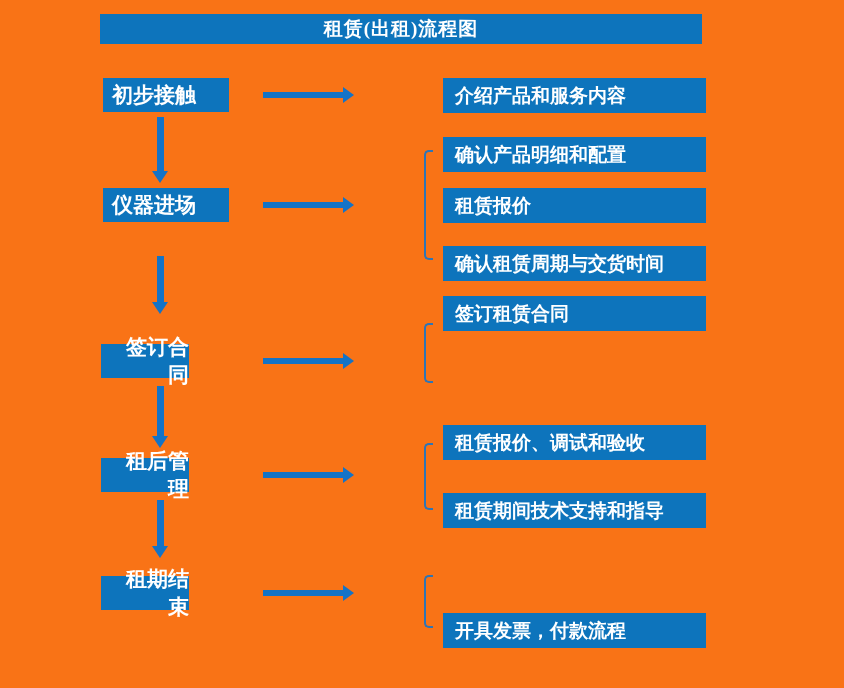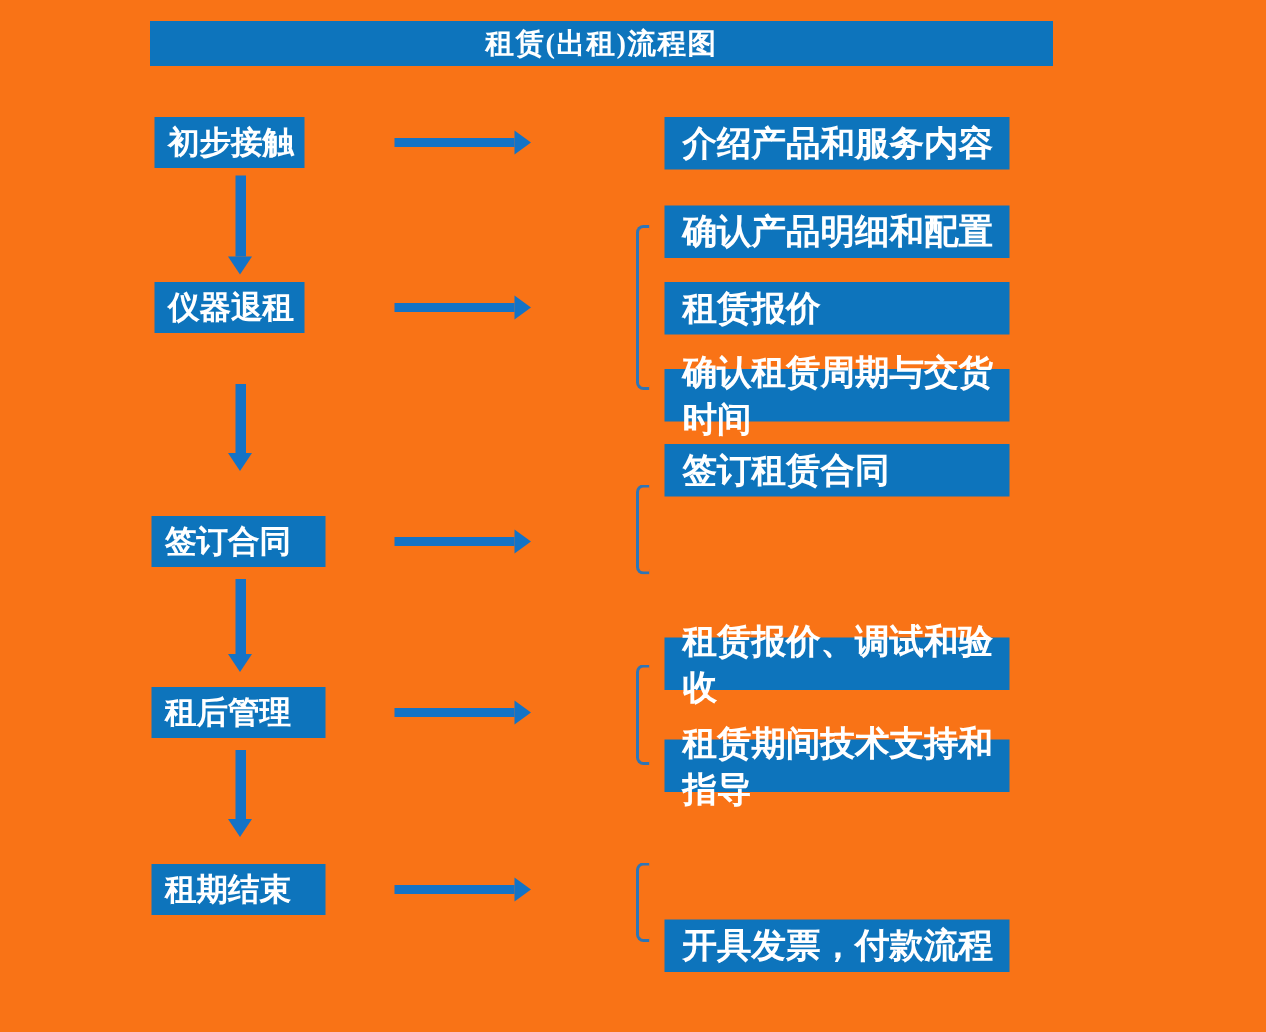--- a/index.html
+++ b/index.html
@@ -8,23 +8,23 @@
     font-family:"Liberation Serif","DejaVu Serif",serif;
   }
   .bluebox{
     position:absolute;background:var(--box,#0d74bc);color:#ffffff;font-weight:bold;
     display:flex;align-items:center;box-sizing:border-box;
   }
   .titlebar{
     left:100px;top:14px;width:602px;height:30px;justify-content:center;
     font-size:19px;letter-spacing:1px;
   }
-  .step{left:103px;width:100px;height:34px;padding-left:9px;font-size:21px;}
-  .step.narrow{left:101px;width:116px;text-align:right;}
-  .detail{left:443px;width:230px;height:35px;padding-left:12px;font-size:23px;}
+  .step{left:103px;width:126px;height:34px;padding-left:9px;font-size:21px;}
+  .step.narrow{left:101px;width:88px;text-align:right;}
+  .detail{left:443px;width:263px;height:35px;padding-left:12px;font-size:19px;}
   
   .h-shaft{position:absolute;left:263px;width:80px;height:6px;background:var(--arrow,#1473c6);}
   .h-head{
     position:absolute;left:343px;width:0;height:0;
     border-top:8px solid transparent;border-bottom:8px solid transparent;
     border-left:11px solid var(--arrow,#1473c6);
   }
   
   .v-shaft{position:absolute;left:157px;width:7px;background:var(--arrow,#1473c6);}
   .v-head{
@@ -40,21 +40,21 @@
   }
 </style>
 </head>
 <body>
 
 <div class="canvas">
 
   <div class="bluebox titlebar">租赁(出租)流程图</div>
 
   <div class="bluebox step" style="top:78px;">初步接触</div>
-  <div class="bluebox step" style="top:188px;">仪器退租</div>
+  <div class="bluebox step" style="top:188px;">仪器进场</div>
   <div class="bluebox step narrow" style="top:344px;">签订合同</div>
   <div class="bluebox step narrow" style="top:458px;">租后管理</div>
   <div class="bluebox step narrow" style="top:576px;">租期结束</div>
 
   <div>
     <div class="v-shaft" style="top:117px;height:54px;"></div>
       <div class="v-head" style="top:171px;"></div>
   </div>
   <div>
     <div class="v-shaft" style="top:256px;height:46px;"></div>

